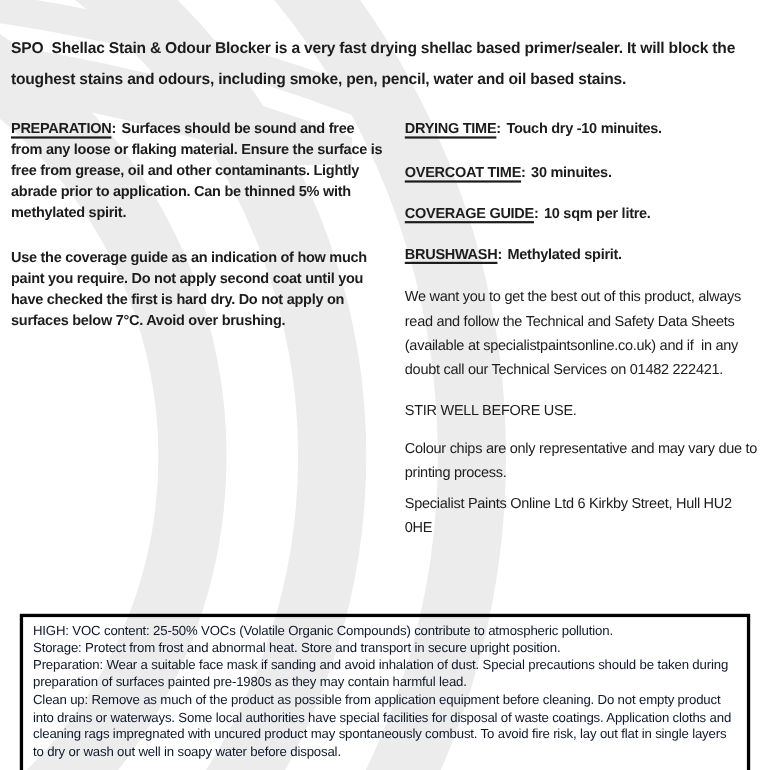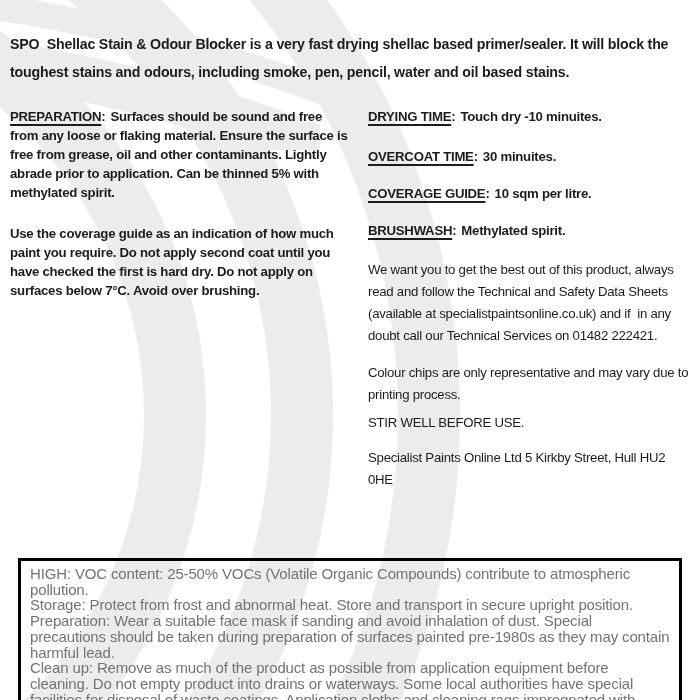--- a/index.html
+++ b/index.html
@@ -77,25 +77,25 @@
     position: absolute;
     left: 18px; right: 18px;
     top: 528px;
     height: 151px;
     border: 3px solid #000000;
     padding: 5px 9px;
     z-index: 1;
     background: transparent;
   }
   .voc-box p {
-    font-size: 15px;
+    font-size: 12px;
     line-height: 15.7px;
     letter-spacing: -0.15px;
     font-weight: 400;
-    color: #737373;
+    color: #0f172a;
   }
 </style>
 </head>
 <body>
 
 <svg class="watermark" viewBox="0 0 700 700" aria-hidden="true">
   <defs>
     <clipPath id="cornerClip">
         <rect x="0" y="0" width="320" height="150"></rect>
       </clipPath>
@@ -131,23 +131,23 @@
       </div>
 
       <div class="spec"><span class="h">OVERCOAT TIME</span><span class="colon">:</span><span>30 minuites.</span></div>
 
       <div class="spec"><span class="h">COVERAGE GUIDE</span><span class="colon">:</span><span>10 sqm per litre.</span></div>
 
       <div class="spec"><span class="h">BRUSHWASH</span><span class="colon">:</span><span>Methylated spirit.</span></div>
 
       <div class="right-paras">
         <p class="rp rp-wewant">We want you to get the best out of this product, always read and follow the Technical and Safety Data Sheets (available at specialistpaintsonline.co.uk) and if  in any doubt call our Technical Services on 01482 222421.</p>
+        <p class="rp rp-stir">STIR WELL BEFORE USE.</p>
         <p class="rp rp-colour">Colour chips are only representative and may vary due to printing process.</p>
-        <p class="rp rp-stir">STIR WELL BEFORE USE.</p>
-        <p class="rp">Specialist Paints Online Ltd 5 Kirkby Street, Hull HU2 0HE</p>
+        <p class="rp">Specialist Paints Online Ltd 6 Kirkby Street, Hull HU2 0HE</p>
       </div>
 
     </div>
   </div>
 
   <div class="voc-box">
     <p>HIGH: VOC content: 25-50% VOCs (Volatile Organic Compounds) contribute to atmospheric pollution.</p>
     <p>Storage: Protect from frost and abnormal heat. Store and transport in secure upright position.</p>
     <p>Preparation: Wear a suitable face mask if sanding and avoid inhalation of dust. Special precautions should be taken during preparation of surfaces painted pre-1980s as they may contain harmful lead.</p>
     <p>Clean up: Remove as much of the product as possible from application equipment before cleaning. Do not empty product into drains or waterways. Some local authorities have special facilities for disposal of waste coatings. Application cloths and cleaning rags impregnated with uncured product may spontaneously combust. To avoid fire risk, lay out flat in single layers to dry or wash out well in soapy water before disposal.</p>

